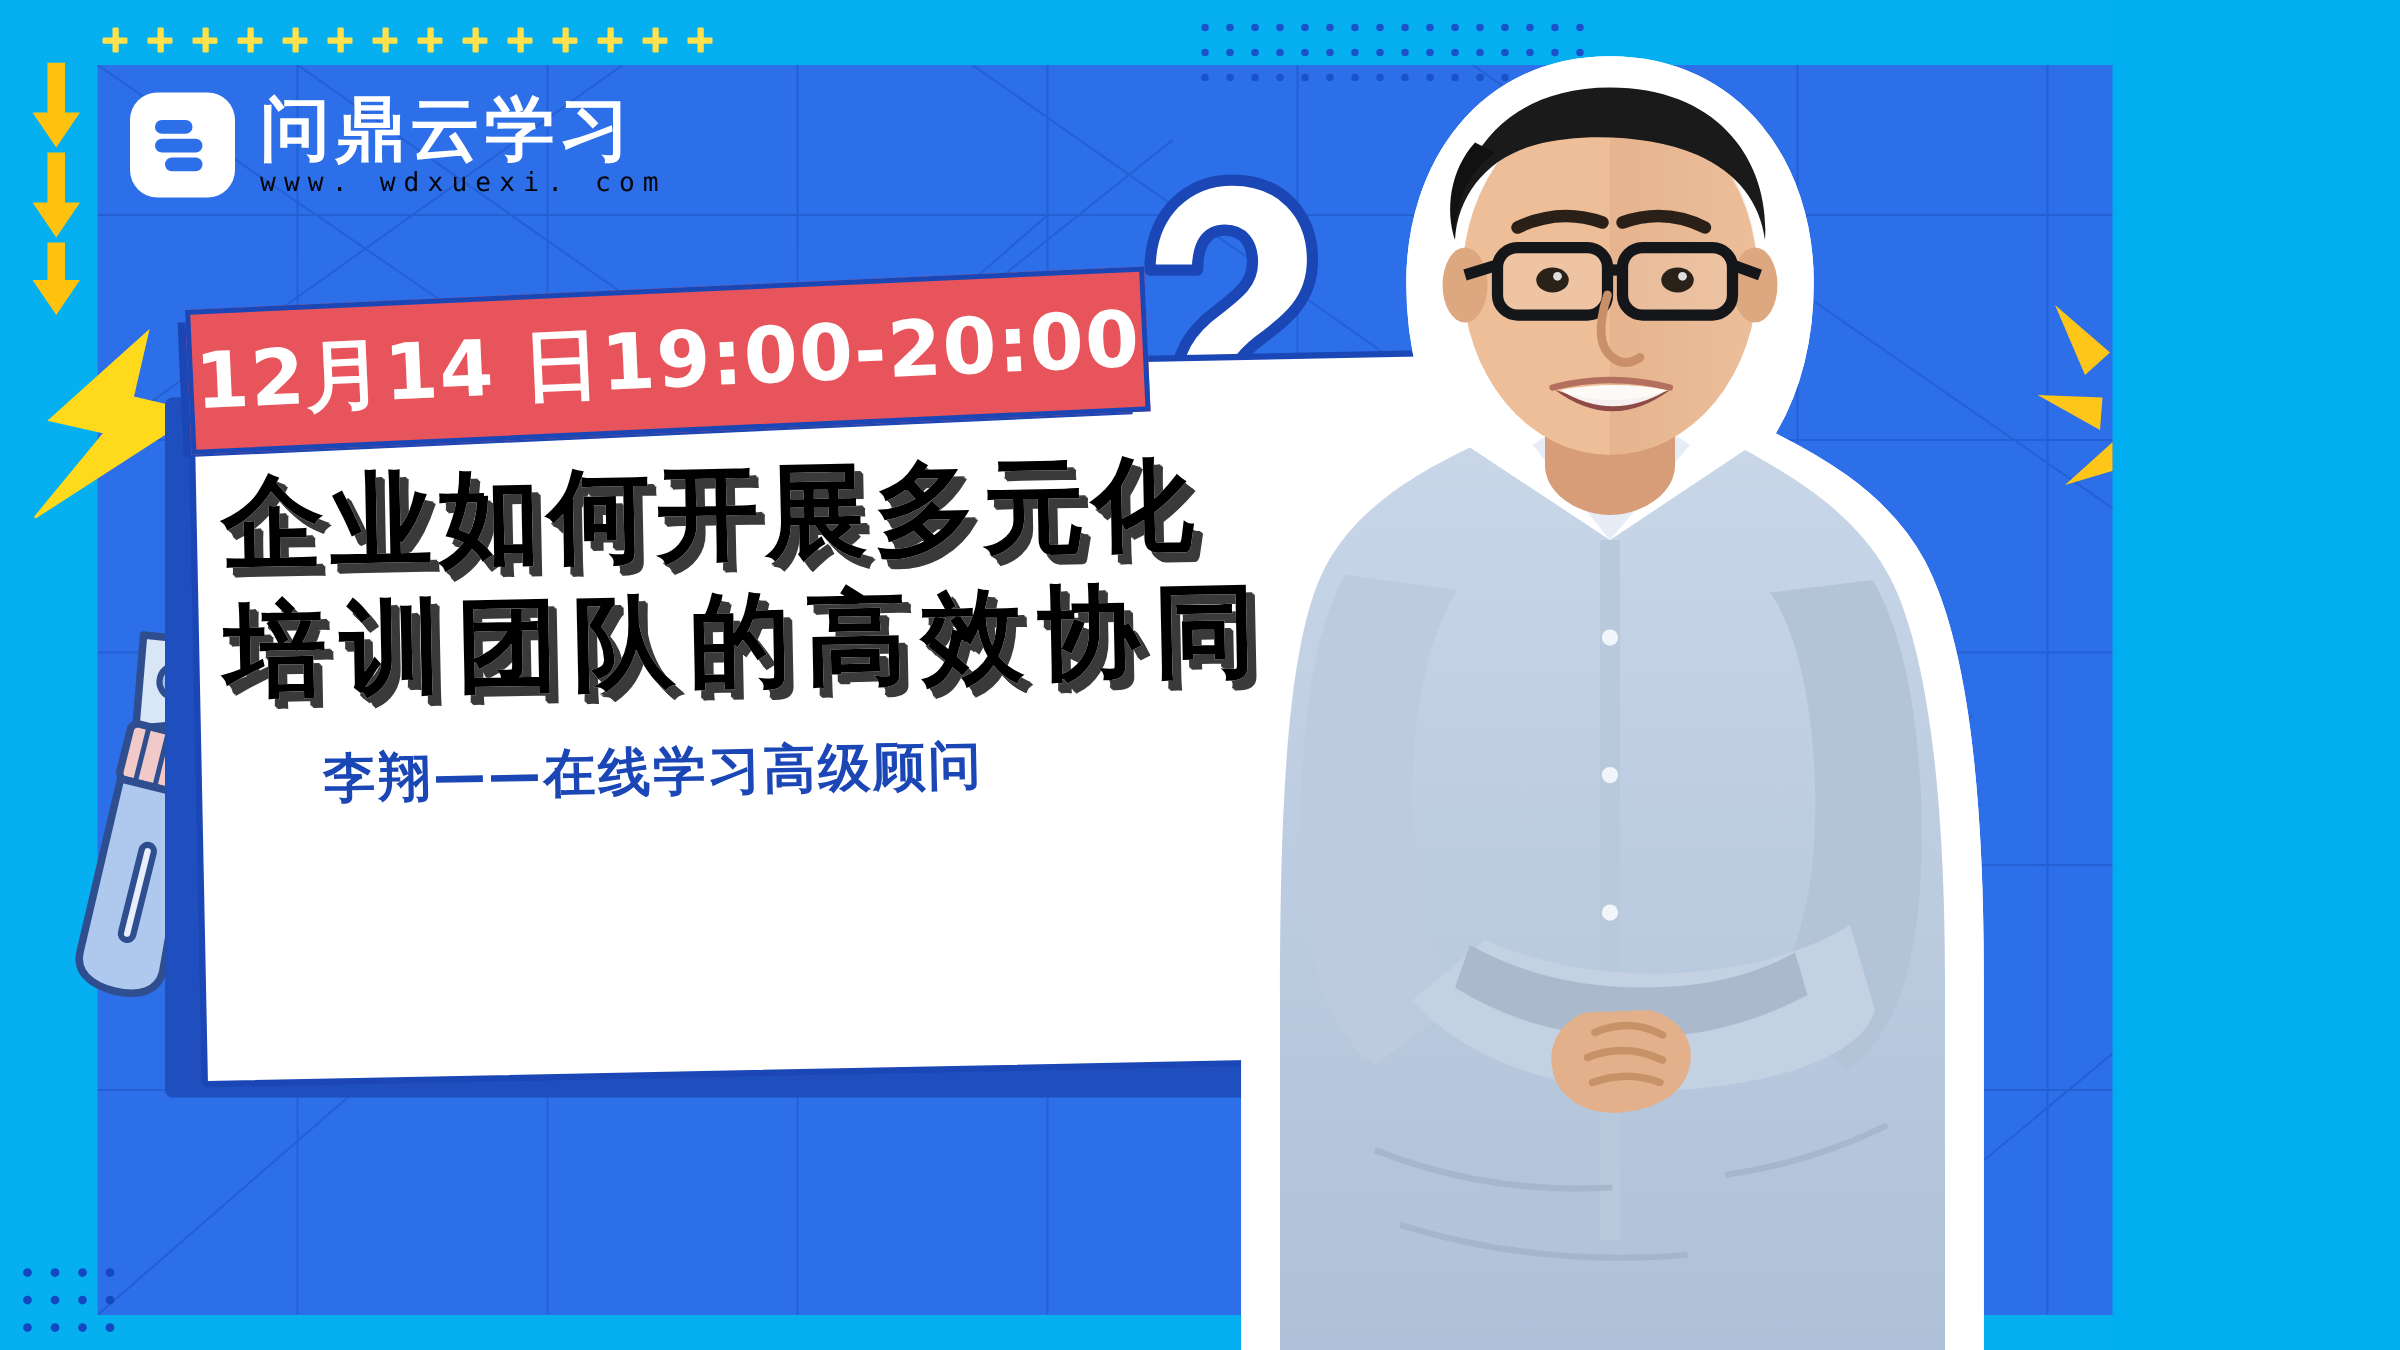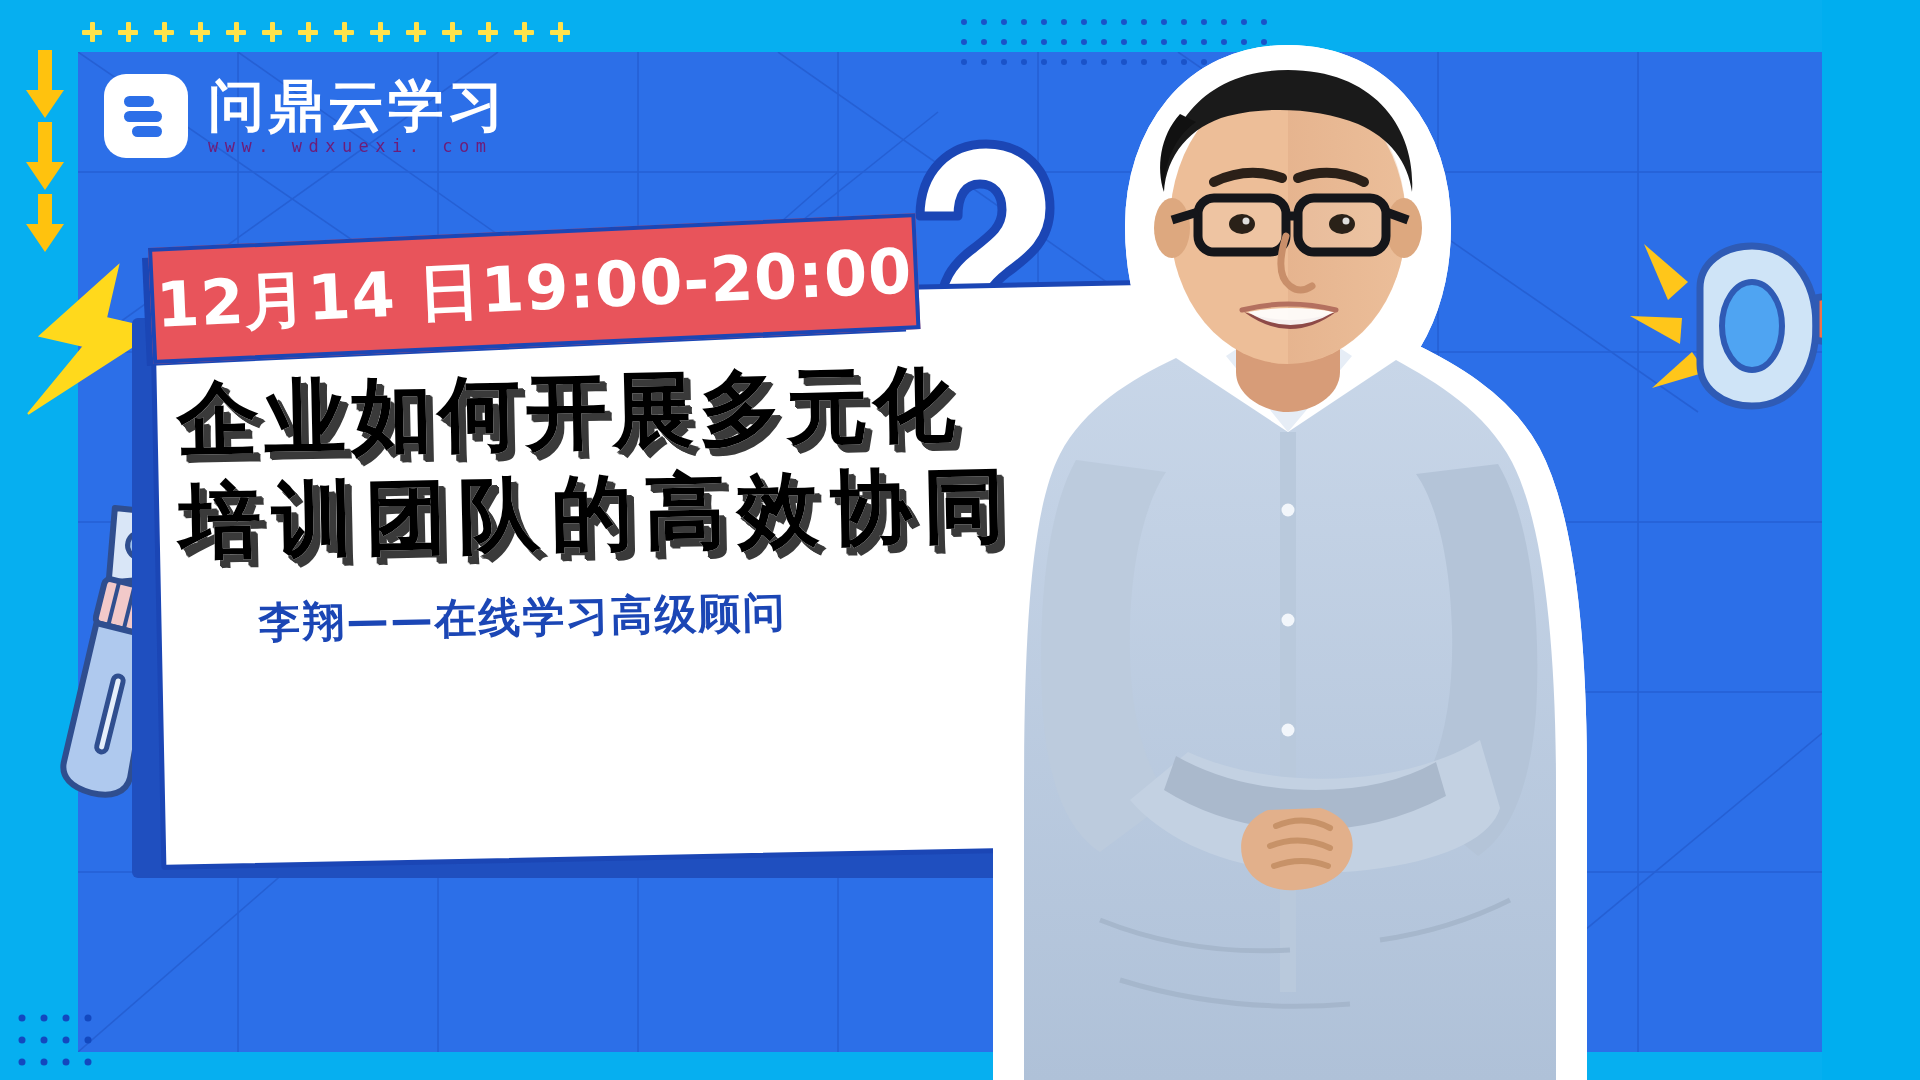--- a/index.html
+++ b/index.html
@@ -1,21 +1,21 @@
 <!DOCTYPE html>
 <html><head>
 <meta charset="utf-8">
 <style>
   html,body{margin:0;padding:0;}
   body{
     width:1920px;height:1080px;overflow:hidden;
     font-family:"Liberation Sans","DejaVu Sans",sans-serif;
     background:#00AEEF;position:relative;
   }
-  .stage{position:absolute;inset:0;width:1822px;height:1080px;overflow:hidden;background:#06AFF0;}
+  .stage{position:absolute;inset:0;width:1690px;height:1080px;overflow:hidden;background:#06AFF0;}
 
   
   .inner-panel{
     position:absolute;left:78px;top:52px;width:1842px;height:1000px;
     background:#2C6FE8;overflow:hidden;
   }
   .grid-lines{position:absolute;inset:0;opacity:.55;}
 
   
   .plus-row{position:absolute;display:flex;gap:16px;}
@@ -33,21 +33,21 @@
   .logo-mark{
     width:84px;height:84px;border-radius:22px;background:#fff;
     display:flex;align-items:center;justify-content:center;flex-shrink:0;
   }
   .logo-text{display:flex;flex-direction:column;gap:4px;}
   .logo-name{
     font-size:56px;font-weight:bold;color:#ffffff;letter-spacing:4px;line-height:1;
     font-family:"DejaVu Sans","Liberation Sans",sans-serif;
   }
   .logo-url{
-    font-size:17px;color:#701a75;letter-spacing:6.5px;line-height:1;opacity:.96;
+    font-size:21px;color:#000000;letter-spacing:6.5px;line-height:1;opacity:.96;
     font-family:"DejaVu Sans Mono","Liberation Mono",monospace;
   }
 
   
   .card-shadow{
     position:absolute;left:132px;top:318px;width:1000px;height:560px;
     background:#1F4FBF;border-radius:6px;
   }
   .card{
     position:absolute;left:150px;top:300px;width:1000px;height:560px;

